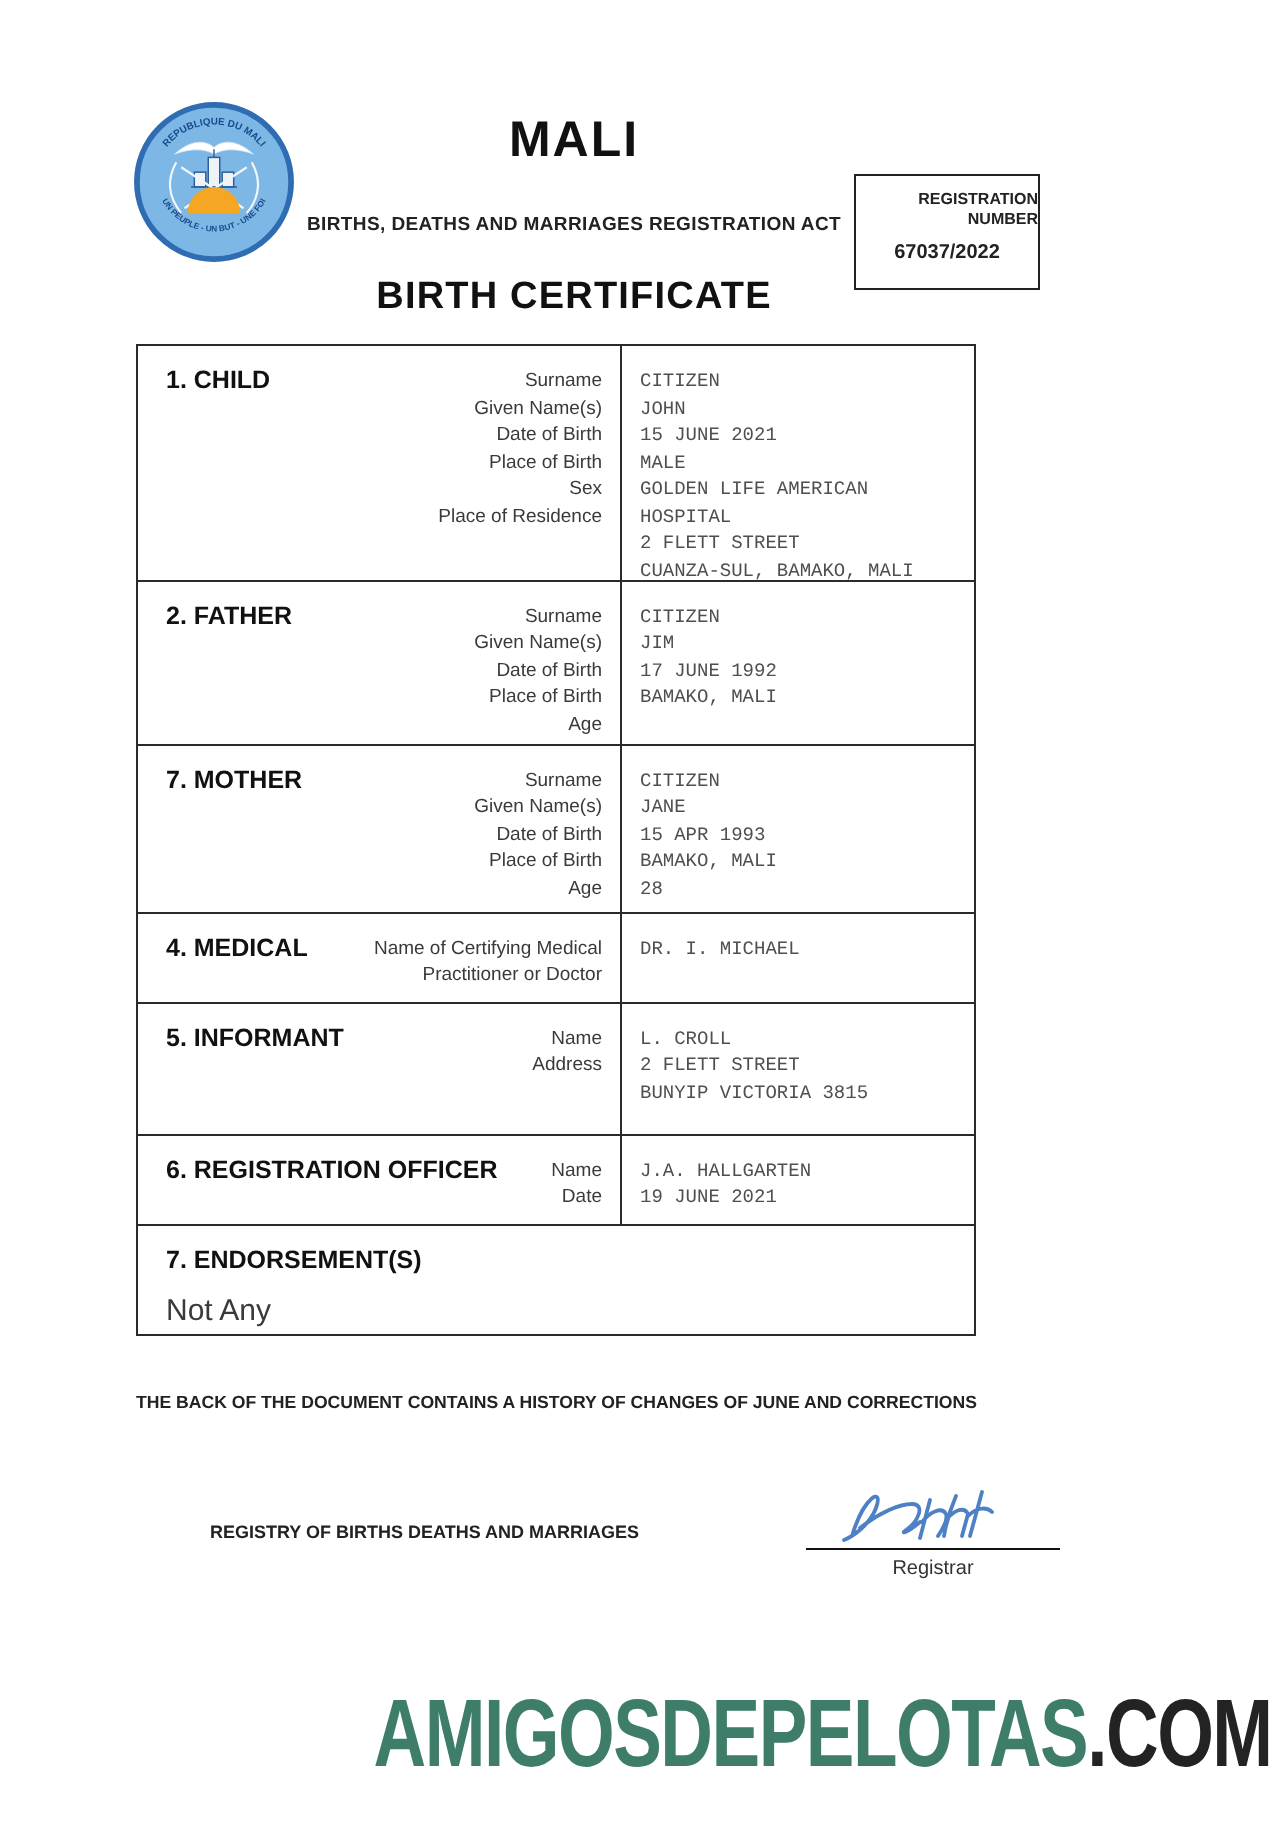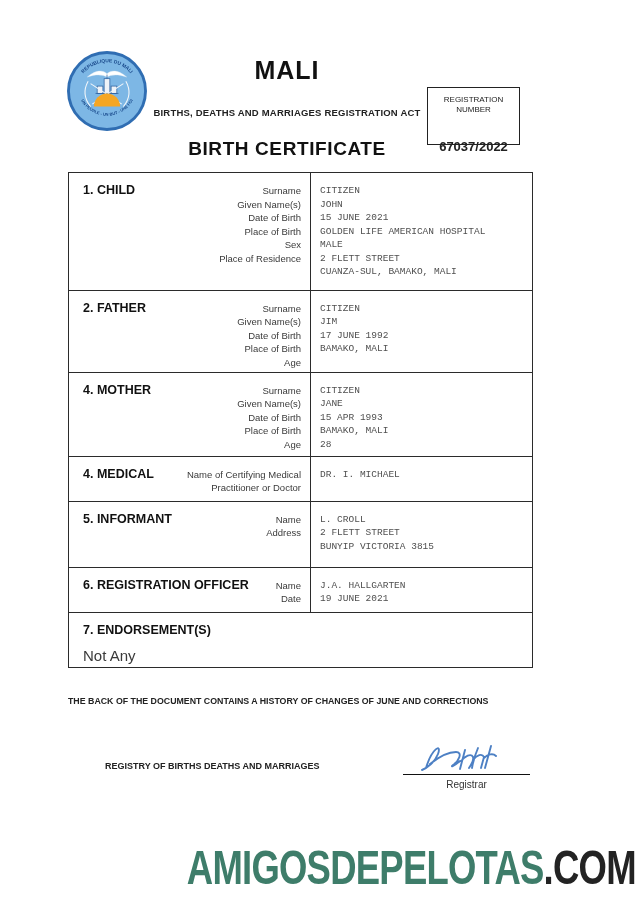--- a/index.html
+++ b/index.html
@@ -8,25 +8,25 @@
 
   
   .emblem{position:absolute;left:66px;top:50px;width:82px;height:82px;}
   .head-center{position:absolute;left:40px;top:56px;width:494px;text-align:center;}
   .country{font-size:25px;font-weight:bold;color:#111;letter-spacing:1px;}
   .act{font-size:9.5px;font-weight:bold;color:#222;margin-top:22px;letter-spacing:.2px;}
   .doc-title{position:absolute;left:40px;top:138px;width:494px;text-align:center;
              font-size:19px;font-weight:bold;color:#111;letter-spacing:.6px;}
   .regbox{position:absolute;left:427px;top:87px;width:93px;height:58px;
           border:1.5px solid #222;text-align:center;box-sizing:border-box;padding-top:7px;}
-  .regbox .reglabel{font-size:8px;font-weight:normal;color:#222;line-height:10px;}
-  .regbox .regnum{font-size:13px;font-weight:bold;color:#222;margin-top:24px;}
-
-  
-  .cert-table{position:absolute;left:68px;top:172px;width:465px;
+  .regbox .reglabel{font-size:8px;font-weight:bold;color:#222;line-height:10px;text-align:right;}
+  .regbox .regnum{font-size:10px;font-weight:bold;color:#222;margin-top:6px;}
+
+  
+  .cert-table{position:absolute;left:68px;top:172px;width:420px;
               border:1.5px solid #2b2b2b;box-sizing:border-box;}
   .sec-row{display:flex;box-sizing:border-box;}
   .sec-row + .sec-row{border-top:1px solid #2b2b2b;}
   .lcell{position:relative;width:242px;box-sizing:border-box;
          border-right:1px solid #2b2b2b;flex:none;}
   .vcell{flex:1;box-sizing:border-box;padding:11px 6px 6px 9px;}
   .sec-h{position:absolute;left:14px;top:10px;font-size:12.5px;font-weight:bold;color:#111;
          white-space:nowrap;}
   .labels{box-sizing:border-box;padding:11px 9px 6px 95px;text-align:right;
           font-size:9.5px;color:#3a3a3a;line-height:13.5px;}
@@ -115,22 +115,22 @@
           <div>Date of Birth</div>
           <div>Place of Birth</div>
           <div>Sex</div>
           <div class="gap">Place of Residence</div>
         </div>
       </div>
       <div class="vcell">
         <div class="val">CITIZEN</div>
         <div class="val">JOHN</div>
         <div class="val">15 JUNE 2021</div>
+        <div class="val">MALE</div>
         <div class="val">GOLDEN LIFE AMERICAN HOSPITAL</div>
-        <div class="val">MALE</div>
         <div class="val gap">2 FLETT STREET
 CUANZA-SUL, BAMAKO, MALI</div>
       </div>
     </div>
 
     <div class="sec-row r2">
       <div class="lcell">
         <div class="sec-h">2. FATHER</div>
         <div class="labels">
           <div>Surname</div>
@@ -143,21 +143,21 @@
       <div class="vcell">
         <div class="val">CITIZEN</div>
         <div class="val">JIM</div>
         <div class="val">17 JUNE 1992</div>
         <div class="val">BAMAKO, MALI</div>
       </div>
     </div>
 
     <div class="sec-row r3">
       <div class="lcell">
-        <div class="sec-h">4. MOTHER</div>
+        <div class="sec-h">7. MOTHER</div>
         <div class="labels">
           <div>Surname</div>
           <div>Given Name(s)</div>
           <div>Date of Birth</div>
           <div>Place of Birth</div>
           <div>Age</div>
         </div>
       </div>
       <div class="vcell">
         <div class="val">CITIZEN</div>

